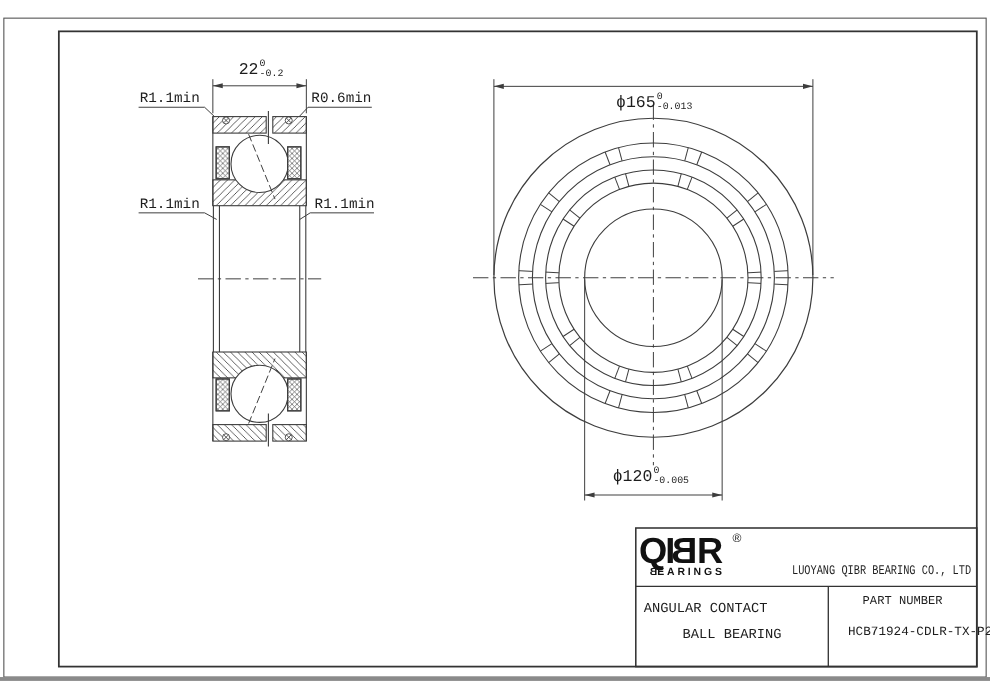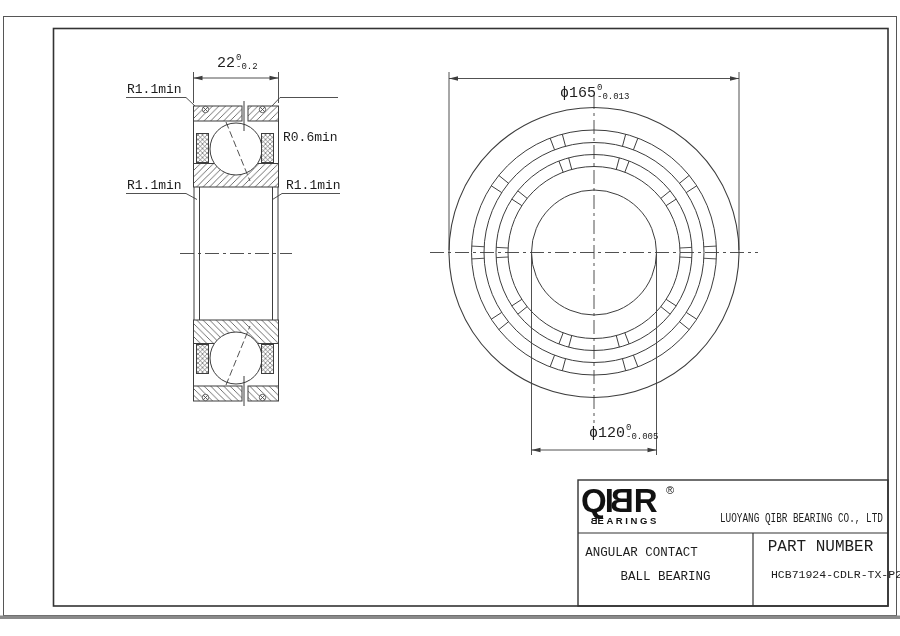--- a/index.html
+++ b/index.html
@@ -174,44 +174,44 @@
   </div>
 
   <div class="txt dim" style="left:560px;top:54px;margin-top:32px;">
     <span class="main">ϕ165</span>
     <span class="tol">
       <span>0</span>
       <span>-0.013</span>
     </span>
   </div>
 
-  <div class="txt dim" style="left:589px;top:426px;">
+  <div class="txt dim" style="left:557px;top:426px;">
     <span class="main">ϕ120</span>
     <span class="tol">
       <span>0</span>
       <span>-0.005</span>
     </span>
   </div>
 
   <div class="txt rlabel" style="left:127px;top:83px;">R1.1min</div>
-  <div class="txt rlabel" style="left:283px;top:83px;margin-top:48px;">R0.6min</div>
+  <div class="txt rlabel" style="left:283px;top:83px;">R0.6min</div>
   <div class="txt rlabel" style="left:127px;top:179px;">R1.1min</div>
   <div class="txt rlabel" style="left:286px;top:179px;">R1.1min</div>
 
   <div class="txt logo-main" style="left:581px;top:486px;">
     <span>QI</span><span class="flip">B</span><span>R</span>
   </div>
   <div class="txt logo-reg" style="left:666px;top:485px;">®</div>
   <div class="txt logo-sub" style="left:588px;top:516px;">
     <span class="flip">B</span><span>EARINGS</span>
   </div>
 
   <div class="txt tb center" style="left:697px;top:489px;width:191px;">
     <span class="squeeze78">LUOYANG QIBR BEARING CO., LTD</span>
   </div>
 
   <div class="txt center" style="left:554px;top:547px;width:175px;font-size:12.5px;line-height:13px;">ANGULAR CONTACT</div>
   <div class="txt center" style="left:578px;top:571px;width:175px;font-size:12.5px;line-height:13px;">BALL BEARING</div>
 
-  <div class="txt center" style="left:753px;top:540px;width:135px;font-size:16px;line-height:14px;">PART NUMBER</div>
+  <div class="txt center" style="left:753px;top:540px;width:135px;font-size:11px;line-height:14px;">PART NUMBER</div>
   <div class="txt center" style="left:753px;top:568px;width:135px;font-size:11.5px;line-height:14px;margin-left:16px;">HCB71924-CDLR-TX-P2</div>
 
 </div>
 
 </body></html>

